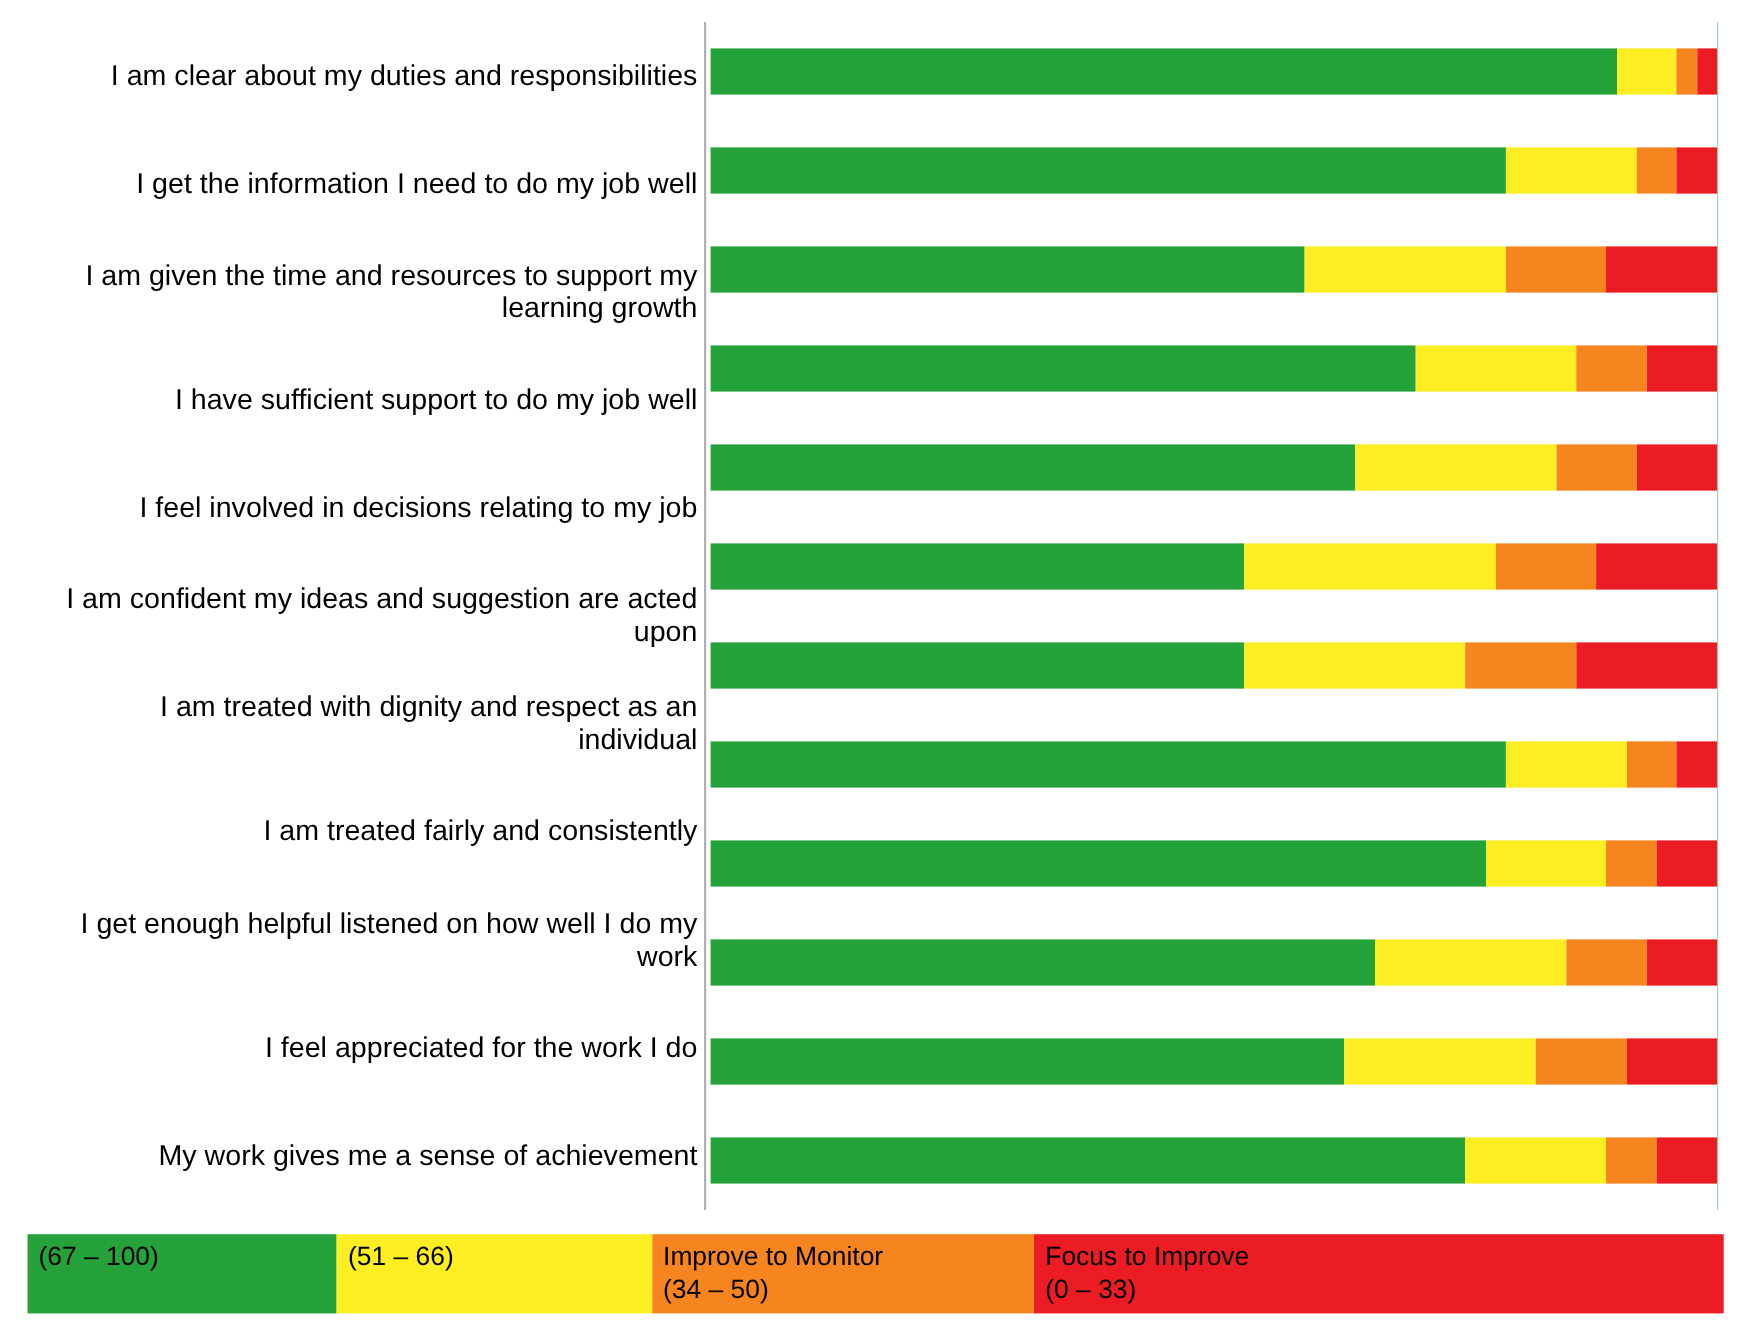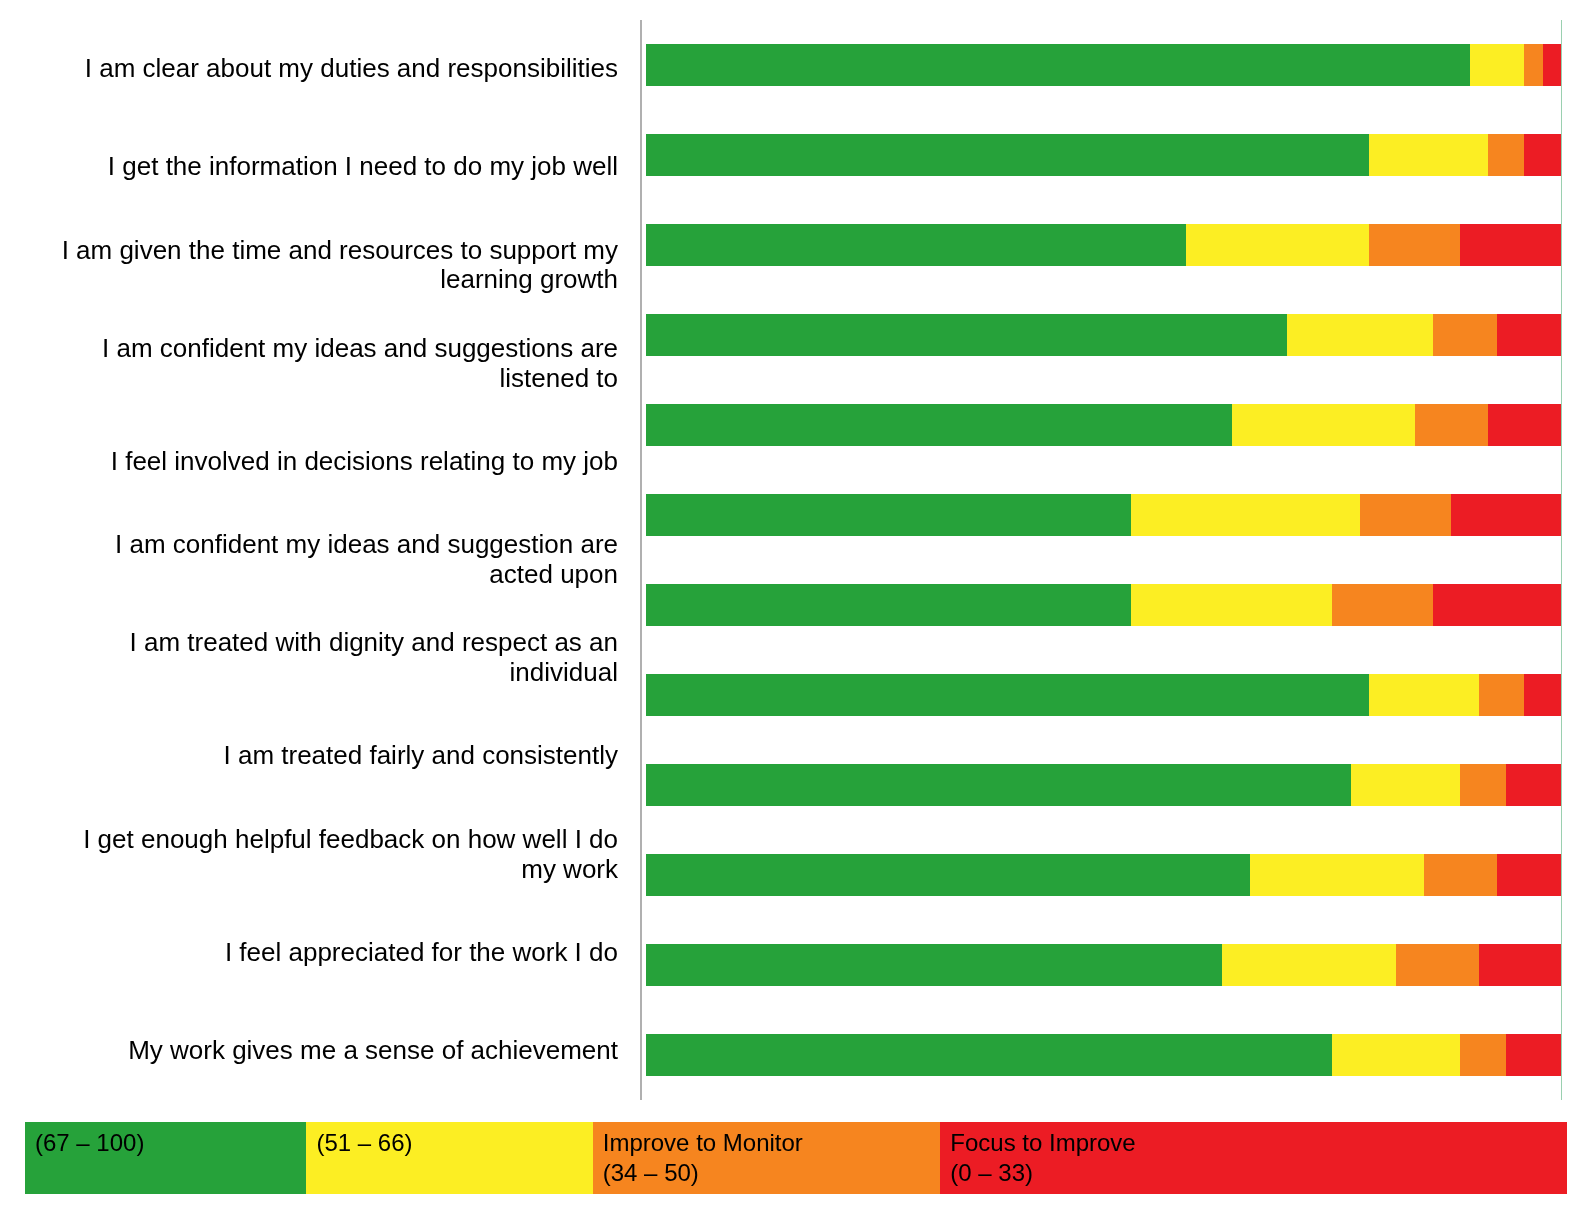--- a/index.html
+++ b/index.html
@@ -27,21 +27,21 @@
     display: flex;
     flex-direction: column;
     justify-content: space-around;
   }
   .label-cell {
     flex: 1 1 0;
     display: flex;
     align-items: center;
     justify-content: flex-end;
     text-align: right;
-    padding-right: 22px;
+    padding-right: 6px;
     font-size: 26px;
     line-height: 1.15;
   }
   .bars-col {
     flex: 1 1 auto;
     border-left: 2px solid #b0b0b0;
     border-right: 1px solid #9ad0b0;
     display: flex;
     flex-direction: column;
     justify-content: space-around;
@@ -92,36 +92,36 @@
       <div class="label-cell">
           <span>I am clear about my duties and responsibilities</span>
         </div>
       <div class="label-cell">
           <span>I get the information I need to do my job well</span>
         </div>
       <div class="label-cell">
           <span>I am given the time and resources to support my learning growth</span>
         </div>
       <div class="label-cell">
-          <span>I am confident my ideas and suggestions are listened to</span>
+          <span>I have sufficient support to do my job well</span>
         </div>
       <div class="label-cell">
           <span>I feel involved in decisions relating to my job</span>
         </div>
       <div class="label-cell">
           <span>I am confident my ideas and suggestion are acted upon</span>
         </div>
       <div class="label-cell">
           <span>I am treated with dignity and respect as an individual</span>
         </div>
       <div class="label-cell">
           <span>I am treated fairly and consistently</span>
         </div>
       <div class="label-cell">
-          <span>I get enough helpful feedback on how well I do my work</span>
+          <span>I get enough helpful listened on how well I do my work</span>
         </div>
       <div class="label-cell">
           <span>I feel appreciated for the work I do</span>
         </div>
       <div class="label-cell">
           <span>My work gives me a sense of achievement</span>
         </div>
     </div>
 
     <div class="bars-col">

